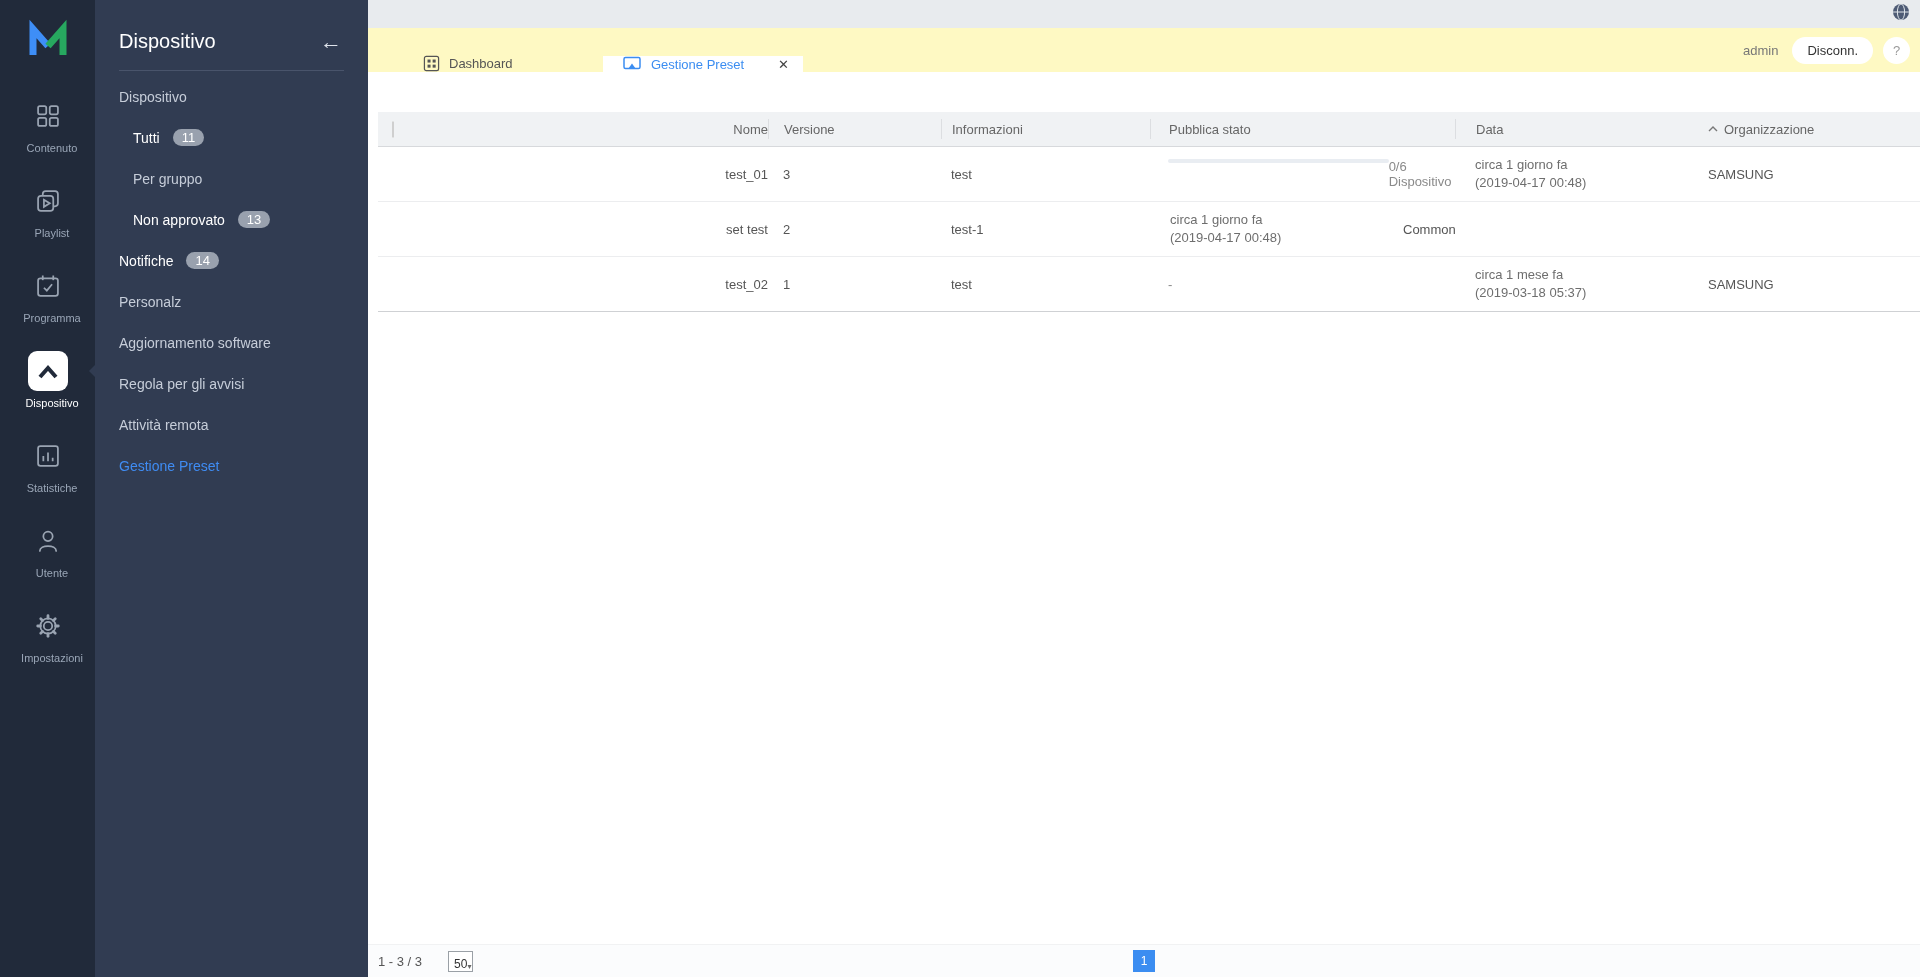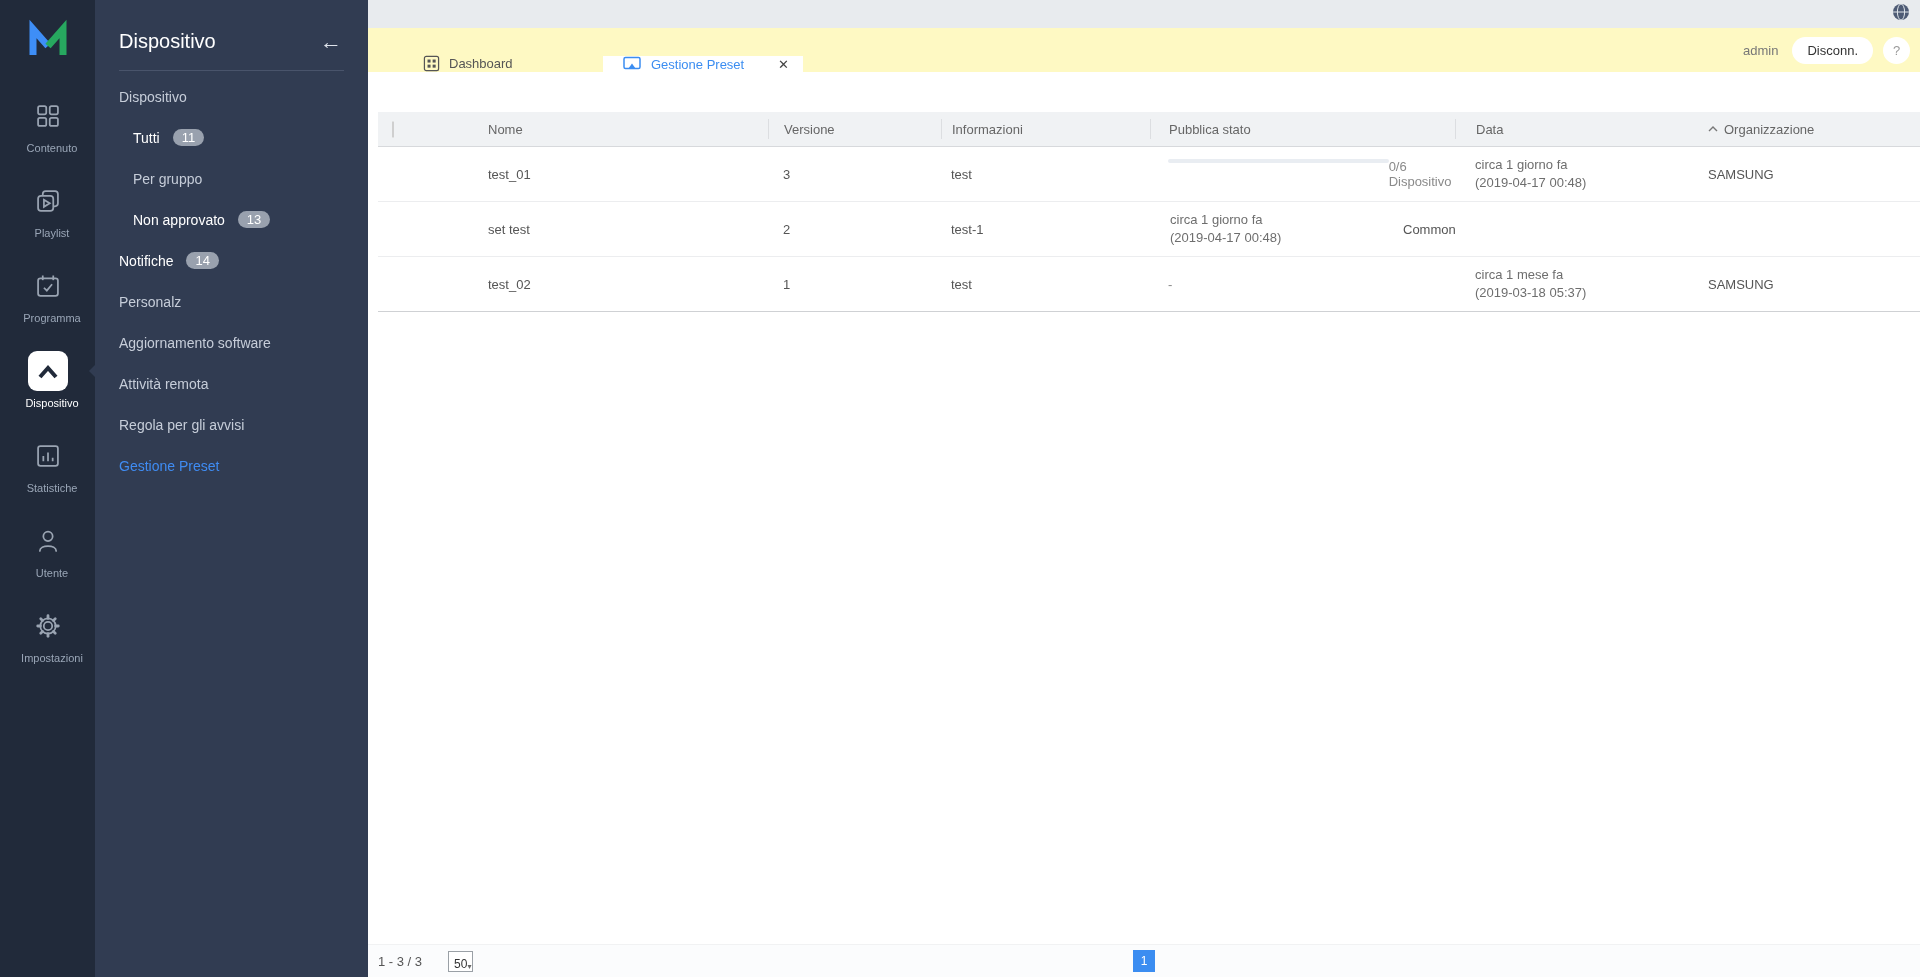--- a/index.html
+++ b/index.html
@@ -45,21 +45,21 @@
   .toolbar { display:flex; align-items:center; padding:20px 12px 0 42px; }
   .btn { height:28px; padding:0 19px; border-radius:15px; background:#fff; border:1px solid #565656; color:#333; font-size:13px; margin-right:9px; cursor:pointer; font-family:inherit; }
   .btn.disabled { border-color:#e3e3e3; color:#cacaca; cursor:default; }
   .refresh-btn { margin-left:auto; width:37px; height:37px; border-radius:50%; border:1px solid #6f6f6f; background:#fff; display:flex; align-items:center; justify-content:center; cursor:pointer; margin-top:4px; }
 
   
   .table { margin:40px 0 0 10px; }
   .trow { display:flex; align-items:center; }
   .thead { height:35px; background:#f0f2f4; border-bottom:1px solid #d7d9dc; color:#666; font-size:13px; }
   .c0 { width:90px; padding-left:14px; }
-  .c1 { width:300px; padding-left:20px; }
+  .c1 { width:300px; padding-left:20px;text-align:right; }
   .c2 { width:173px; padding-left:15px; }
   .c3 { width:209px; padding-left:10px; }
   .c4 { width:305px; padding-left:18px; }
   .c5 { width:233px; padding-left:20px; }
   .c6 { flex:1; padding-left:20px; display:flex; align-items:center; gap:6px; }
   .thead .c2, .thead .c3, .thead .c4, .thead .c5 { border-left:1px solid #dcdee1; height:20px; display:flex; align-items:center; }
   .tbody-row { height:55px; border-bottom:1px solid #ecedef; font-size:13px; color:#555; }
   .tbody-row:last-child { border-bottom:1px solid #cfd1d4; }
   .cb { width:18px; height:18px; background:#fff; border:1px solid #cfcfcf; border-radius:3px; cursor:pointer; }
   .datecell { line-height:18px; color:#6e6e6e; }
@@ -210,24 +210,24 @@
         <span>Notifiche</span>
         <span class="badge">14</span>
       </div>
     <div class="sb-item">
         <span>Personalz</span>
       </div>
     <div class="sb-item">
         <span>Aggiornamento software</span>
       </div>
     <div class="sb-item">
+        <span>Regola per gli avvisi</span>
+      </div>
+    <div class="sb-item">
         <span>Attività remota</span>
-      </div>
-    <div class="sb-item">
-        <span>Regola per gli avvisi</span>
       </div>
     <div class="sb-item active">
         <span>Gestione Preset</span>
       </div>
   </div>
 
   <div class="main">
     <div class="topstrip">
       <span>
         <svg width="20" height="20" viewBox="0 0 20 20">

